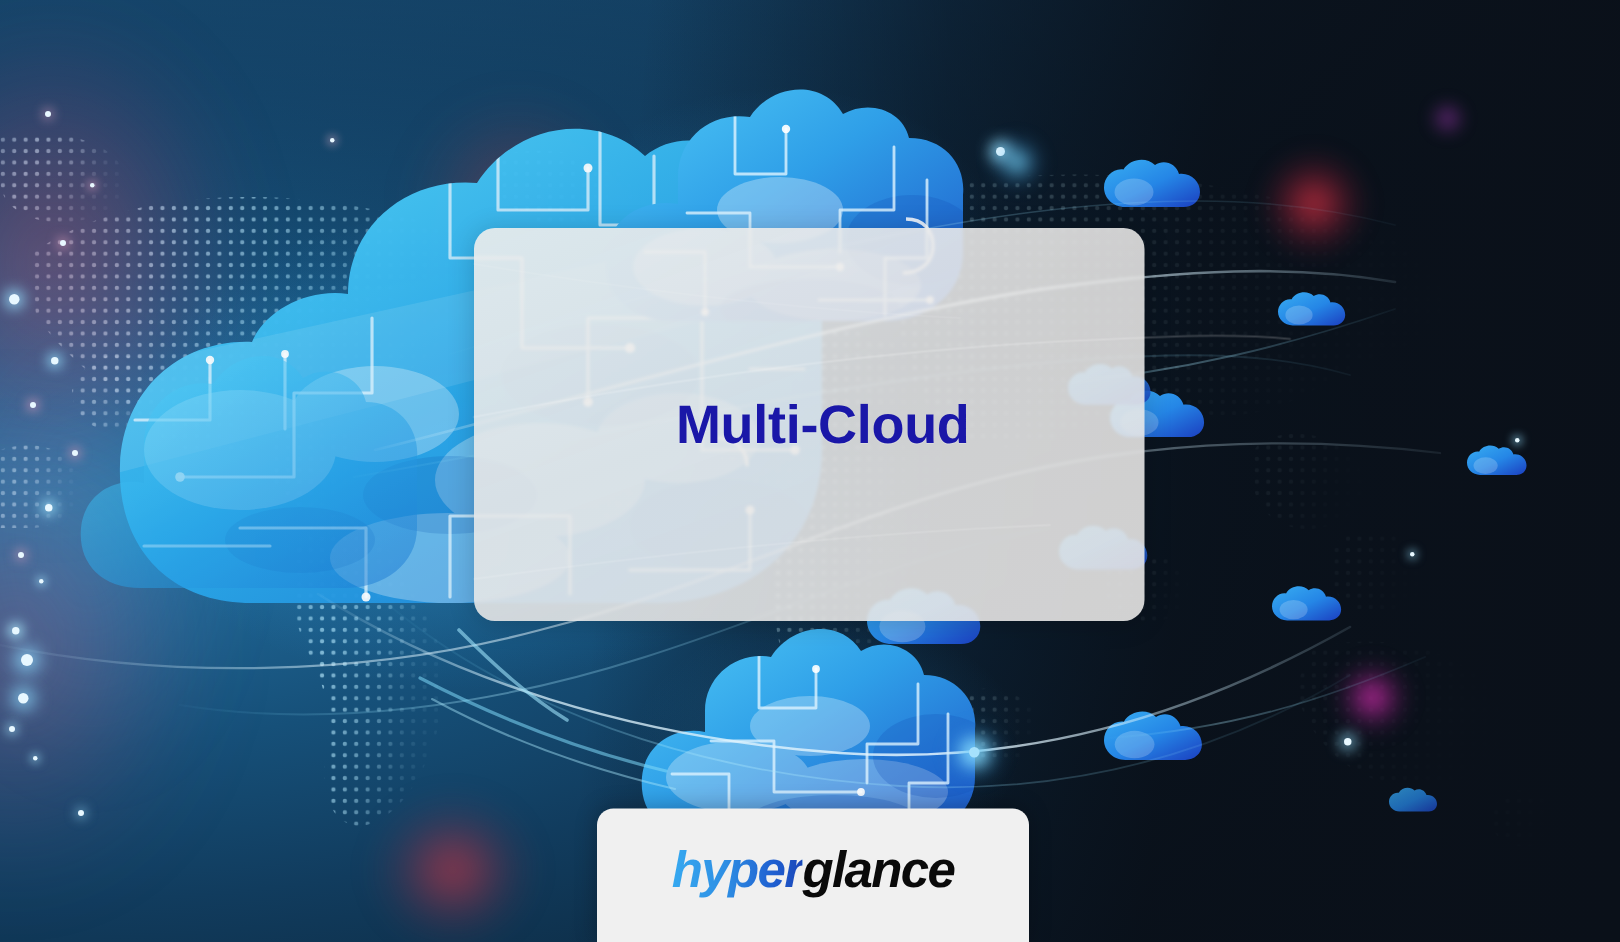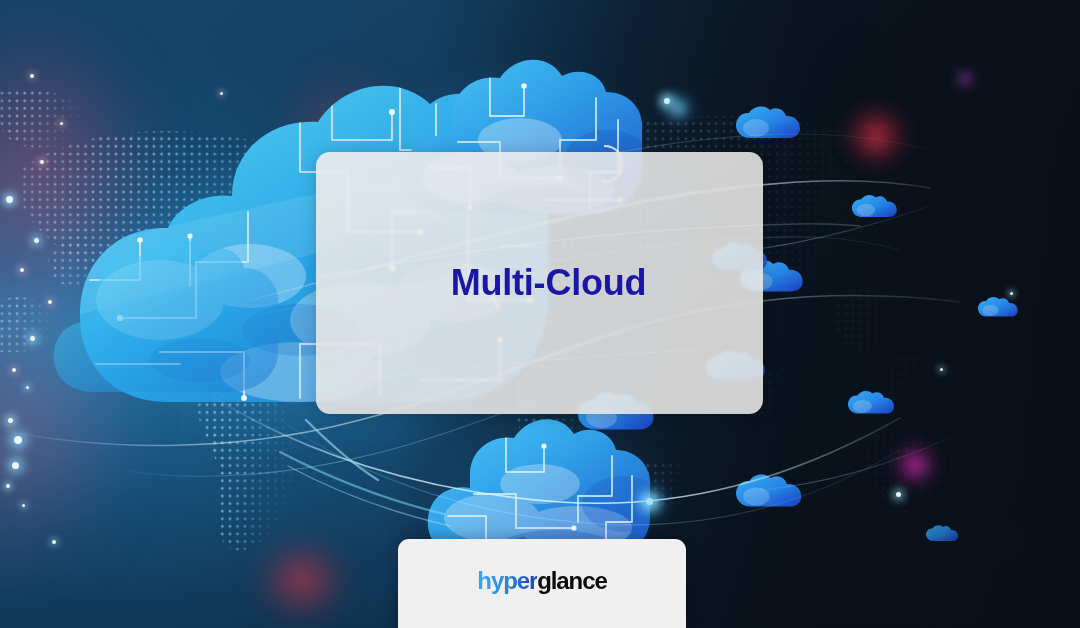--- a/index.html
+++ b/index.html
@@ -79,22 +79,23 @@
 
   
   #logo-card{
     position:absolute;left:398px;top:539px;width:288px;height:89px;
     border-top-left-radius:11px;border-top-right-radius:11px;
     background:#f0f0f0;
     box-shadow:0 -1px 14px rgba(0,0,0,.25);
     display:flex;align-items:center;justify-content:center;
   }
   #logo-text{
-    font-size:24px;font-weight:700;letter-spacing:-1.1px;
+    font-size:34px;font-weight:700;letter-spacing:-1.1px;
     margin-top:-6px;
+    font-style:italic;
   }
   #logo-hyper{
     background:linear-gradient(90deg,#36a9f0 0%,#2e8fe4 40%,#1f5fd0 78%,#1a46b8 100%);
     -webkit-background-clip:text;background-clip:text;color:transparent;
   }
   #logo-glance{color:#0a0a0a;}
 </style>
 </head>
 <body>
 

